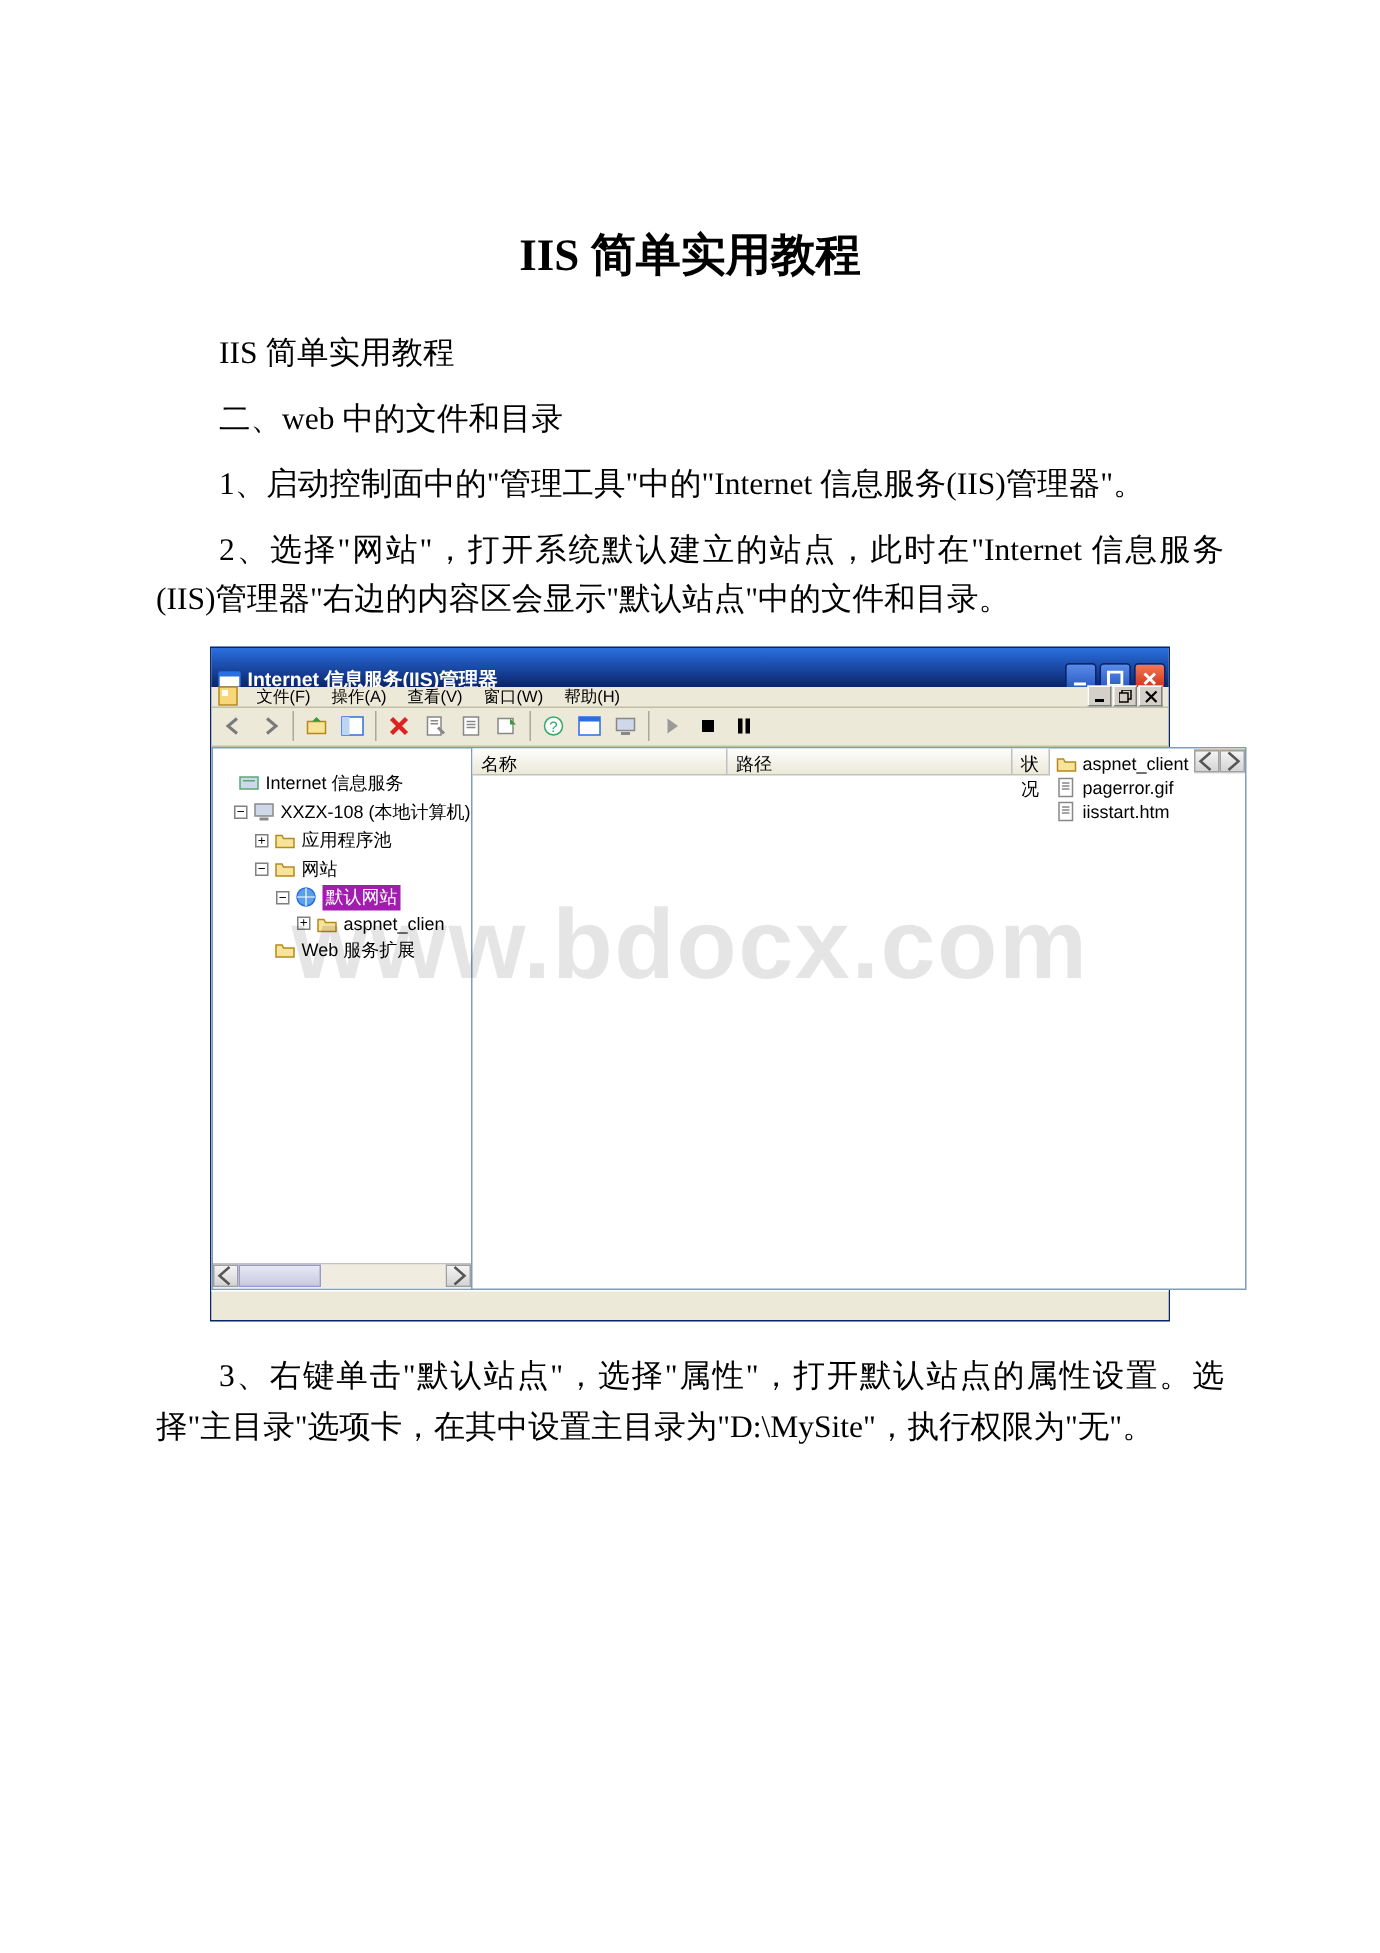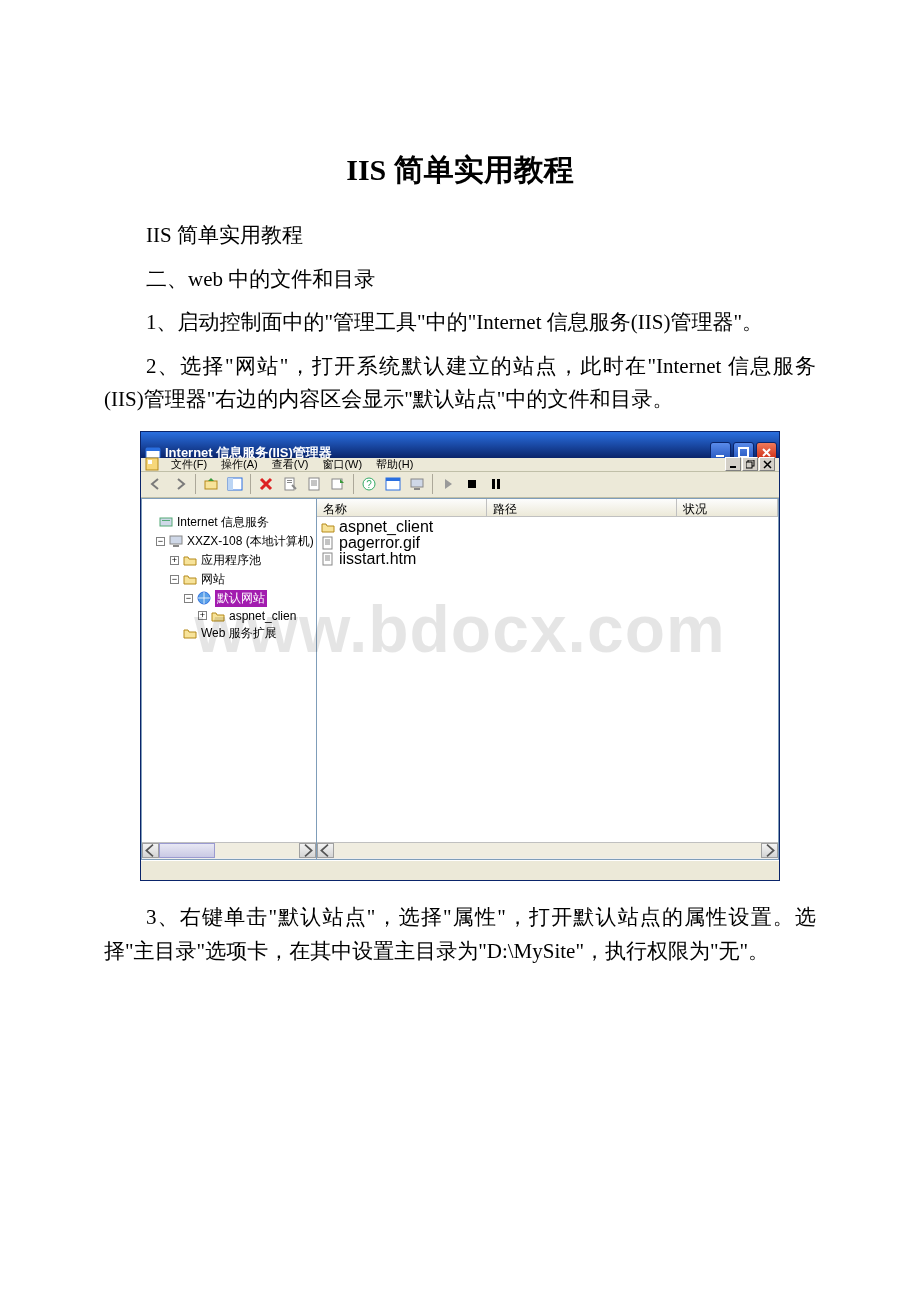--- a/index.html
+++ b/index.html
@@ -92,25 +92,25 @@
     width: 9px; height: 9px; border: 1px solid #808080; background: #fff;
     display: inline-flex; align-items: center; justify-content: center;
     font-size: 9px; line-height: 1; margin-right: 3px; color: #000;
   }
   .tree .expander.none { border: none; background: transparent; }
   .tree .node-icon { width: 16px; height: 14px; display: inline-flex; align-items: center; justify-content: center; margin-right: 3px; }
   .tree .node-icon svg { width: 14px; height: 14px; }
   .tree .node-label { font-size: 12px; }
   .tree .node-label.sel { background: #a21caf; color: #fff; padding: 0 2px; }
 
-  .list-pane { flex: 1; border: 1px solid #7f9db9; background: #fff; display: flex; flex-direction: column; }
+  .list-pane { flex: 1; border: 1px solid #7f9db9; background: #fff; display: flex; flex-direction: row; }
   .list-head { height: 18px; display: flex; border-bottom: 1px solid #c0c0c0; background: linear-gradient(#fdfdfd,#ece9d8); }
   .list-head .col { border-right: 1px solid #c0c0c0; padding: 2px 6px; font-size: 12px; }
   .list-body { flex: 1; padding: 2px 4px; }
-  .list-row { display: flex; align-items: center; height: 16px; font-size: 16px; gap: 4px; }
+  .list-row { display: flex; align-items: center; height: 16px; font-size: 12px; gap: 4px; }
   .list-row .row-icon { width: 14px; height: 14px; display: inline-flex; align-items: center; justify-content: center; }
   .list-row .row-icon svg { width: 14px; height: 14px; }
   .list-pane .hscroll { height: 17px; background: #eee; border-top: 1px solid #c0c0c0; display: flex; align-items: center; }
 
   
   .statusbar { height: 20px; background: #ece9d8; border-top: 1px solid #fff; }
 
   
   .watermark {
     position: absolute; left: 50%; top: 44%; transform: translate(-50%, -50%);

